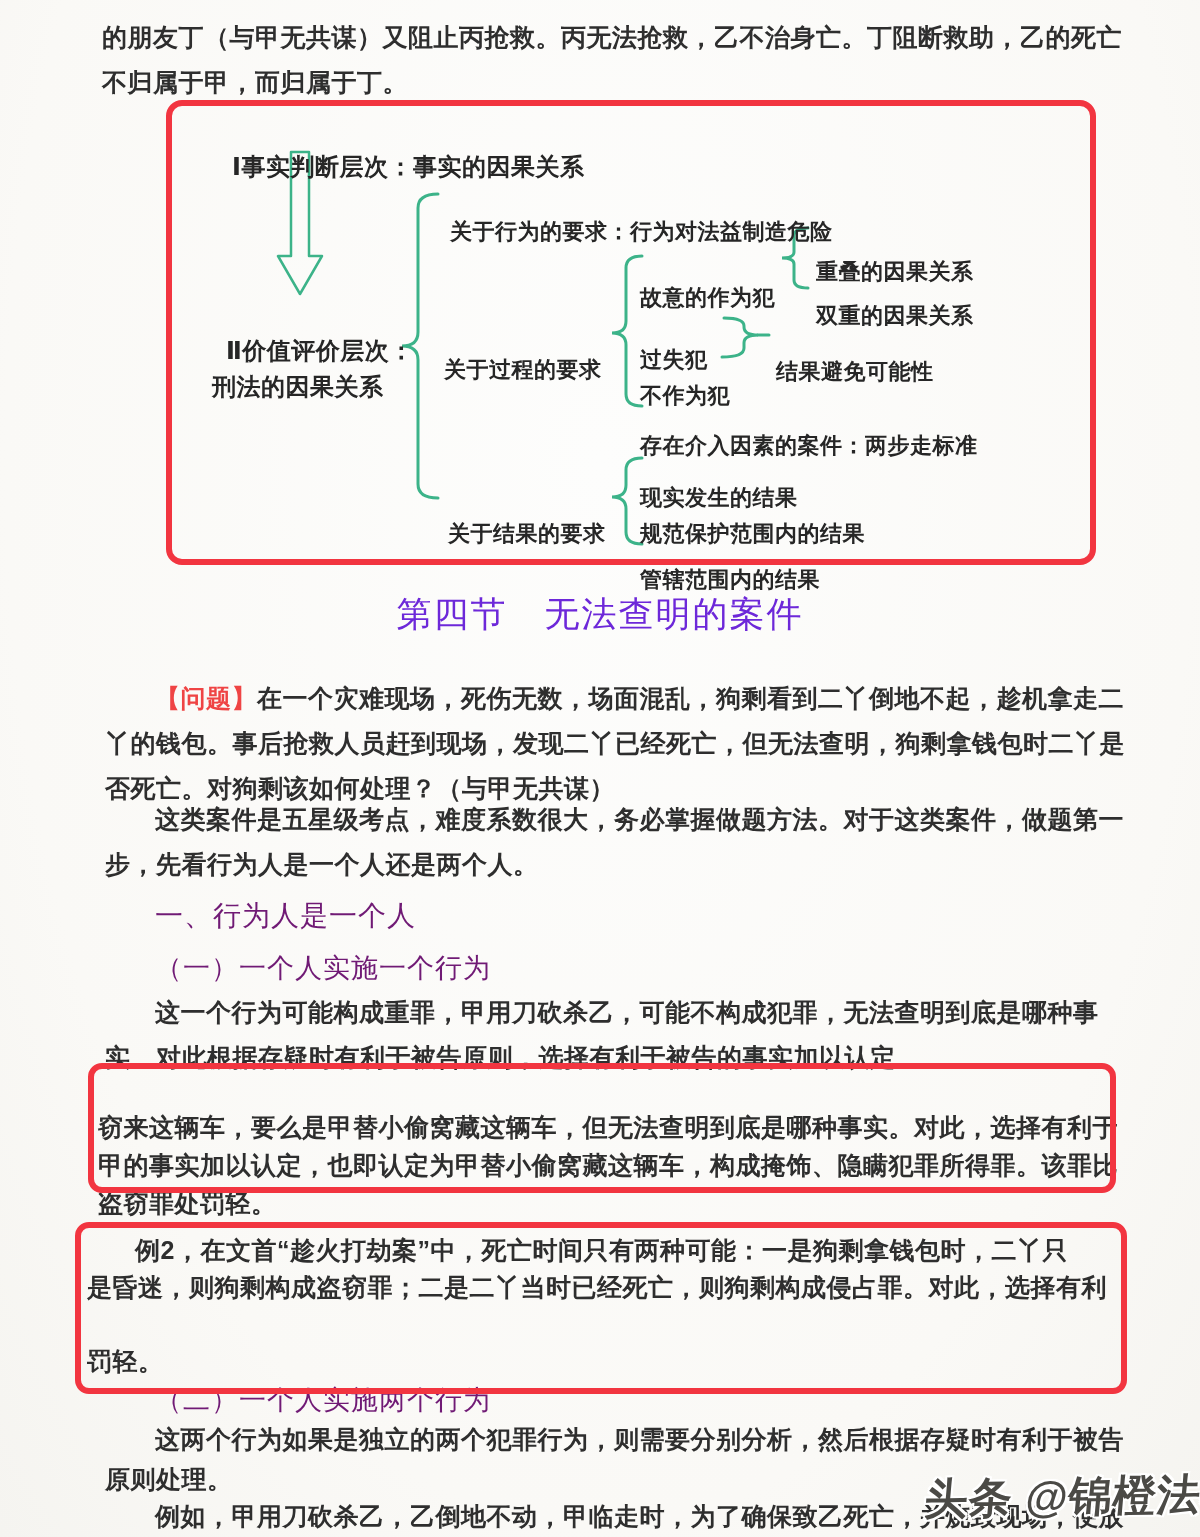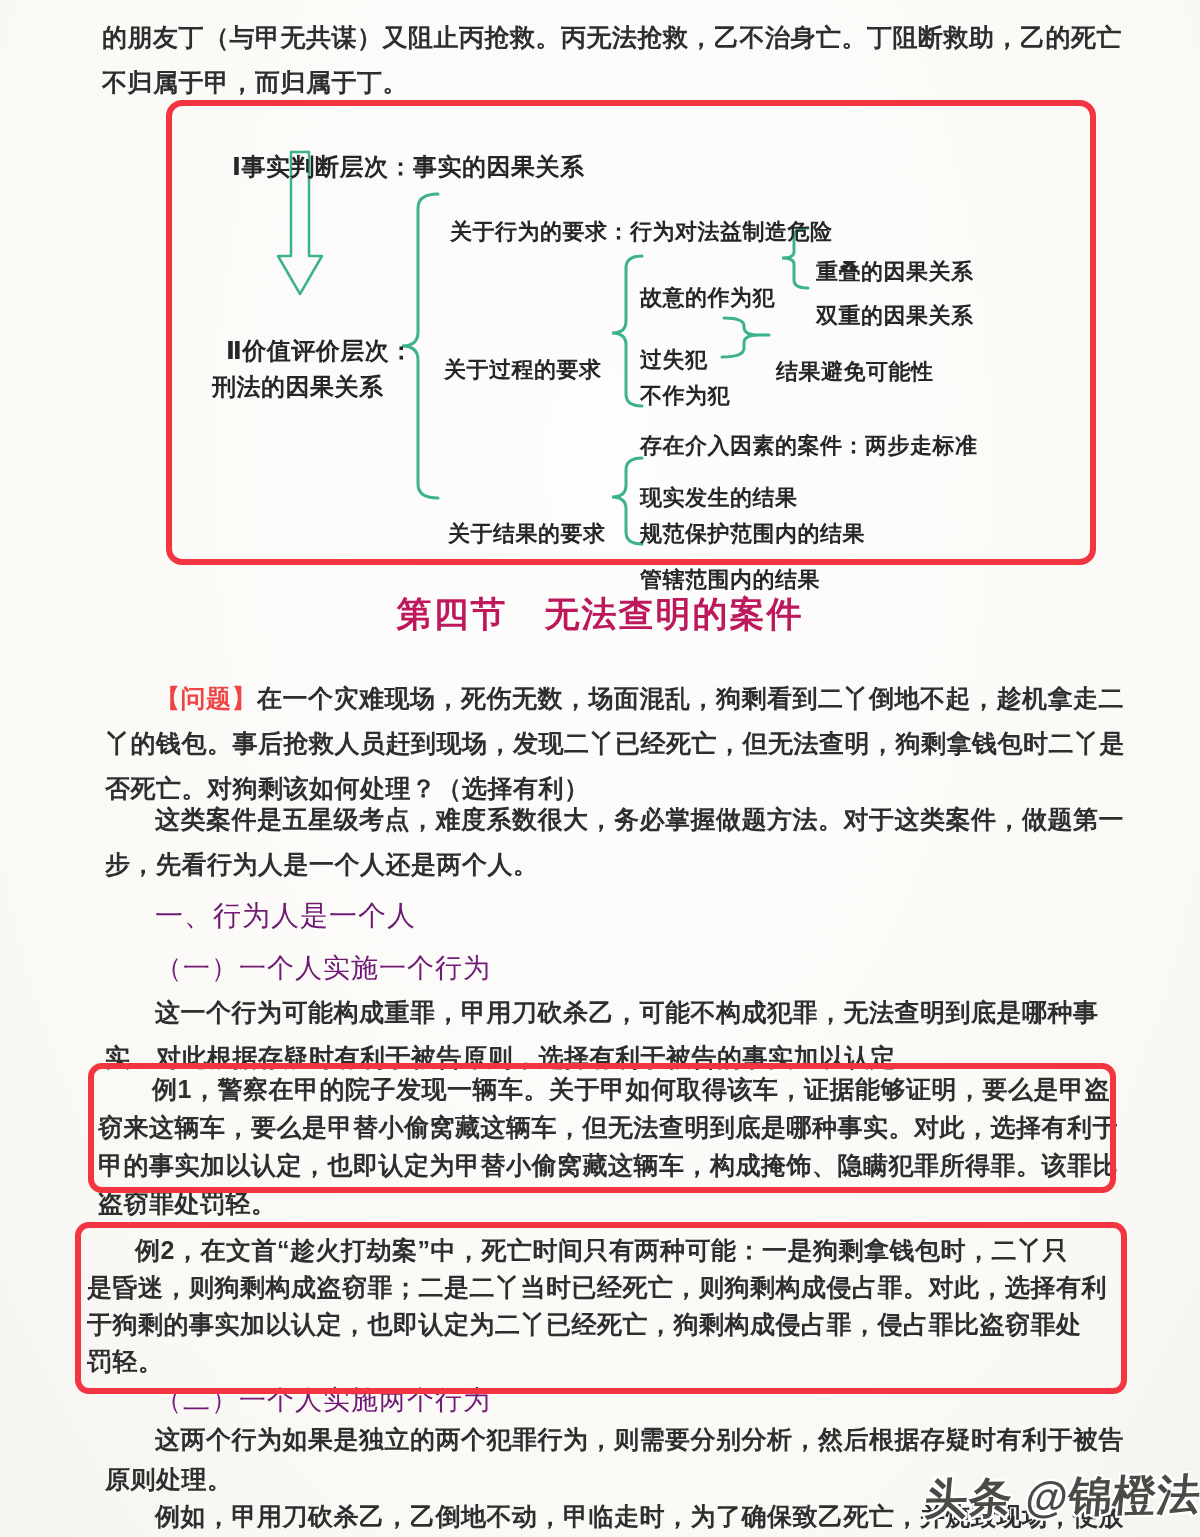--- a/index.html
+++ b/index.html
@@ -23,21 +23,21 @@
     border:6px solid #f23540;border-radius:16px;background:transparent;
   }
   .dnode{
     position:absolute;white-space:nowrap;
     font-size:22px;font-weight:700;color:#262626;letter-spacing:0.5px;margin-top:35px;
   }
   .diagram-svg{position:absolute;left:0;top:0;}
   
   .section-title{
     position:absolute;left:0;top:591px;width:1200px;text-align:center;
-    font-size:35px;font-weight:700;color:#be185d;letter-spacing:2px;margin:0;
+    font-size:35px;font-weight:400;color:#6d28d9;letter-spacing:2px;margin:0;
   }
   
   .green-heading{
     position:absolute;white-space:nowrap;
     font-size:28px;font-weight:400;color:#701a75;letter-spacing:1px;
   }
   .green-label{color:#ef4444;font-weight:700;}
   
   .example{position:absolute;overflow:visible;}
   .exline{
@@ -105,48 +105,46 @@
   <span class="dnode" style="left:468px;top:424px;">管辖范围内的结果</span>
 </div>
 
 <h1 class="section-title">第四节　无法查明的案件</h1>
 
 <div class="para" style="left:105px;top:676px;">
   <div class="line indent">
     <span class="green-label">【问题】</span><span>在一个灾难现场，死伤无数，场面混乱，狗剩看到二丫倒地不起，趁机拿走二</span>
   </div>
   <div class="line">丫的钱包。事后抢救人员赶到现场，发现二丫已经死亡，但无法查明，狗剩拿钱包时二丫是</div>
-  <div class="line">否死亡。对狗剩该如何处理？（选择有利）</div>
+  <div class="line">否死亡。对狗剩该如何处理？（与甲无共谋）</div>
 </div>
 
 <div class="para" style="left:105px;top:797px;">
   <div class="line indent">这类案件是五星级考点，难度系数很大，务必掌握做题方法。对于这类案件，做题第一</div>
   <div class="line">步，先看行为人是一个人还是两个人。</div>
 </div>
 
 <div class="green-heading" style="left:155px;top:897px;">一、行为人是一个人</div>
 <div class="green-heading" style="left:155px;top:950px;font-size:27px;">（一）一个人实施一个行为</div>
 
 <div class="para" style="left:105px;top:990px;">
   <div class="line indent">这一个行为可能构成重罪，甲用刀砍杀乙，可能不构成犯罪，无法查明到底是哪种事</div>
   <div class="line">实。对此根据存疑时有利于被告原则，选择有利于被告的事实加以认定。</div>
 </div>
 
 <div class="example" style="left:88px;top:1063px;width:1028px;height:130px;">
-  <div class="exline" style="left:64px;top:10px;">例1，警察在甲的院子发现一辆车。关于甲如何取得该车，证据能够证明，要么是甲盗</div>
   <div class="exline" style="left:10px;top:48px;">窃来这辆车，要么是甲替小偷窝藏这辆车，但无法查明到底是哪种事实。对此，选择有利于</div>
   <div class="exline" style="left:10px;top:86px;">甲的事实加以认定，也即认定为甲替小偷窝藏这辆车，构成掩饰、隐瞒犯罪所得罪。该罪比</div>
   <div class="exline" style="left:10px;top:124px;">盗窃罪处罚轻。</div>
   <div class="example-border"></div>
 </div>
 
 <div class="example" style="left:75px;top:1222px;width:1052px;height:172px;">
   <div class="exline" style="left:60px;top:12px;">例2，在文首“趁火打劫案”中，死亡时间只有两种可能：一是狗剩拿钱包时，二丫只</div>
   <div class="exline" style="left:12px;top:49px;">是昏迷，则狗剩构成盗窃罪；二是二丫当时已经死亡，则狗剩构成侵占罪。对此，选择有利</div>
-  <div class="exline" style="left:12px;top:86px;">于狗剩的事实加以认定，也即认定为二丫已经死亡，狗剩构成侵占罪，侵占罪比盗窃罪处</div>
   <div class="exline" style="left:12px;top:123px;">罚轻。</div>
   <div class="example-border"></div>
 </div>
 
 <div class="green-heading" style="left:155px;top:1382px;font-size:27px;">（二）一个人实施两个行为</div>
 
 <div class="para" style="left:105px;top:1419px;">
   <div class="line indent" style="line-height:40px;">这两个行为如果是独立的两个犯罪行为，则需要分别分析，然后根据存疑时有利于被告</div>
   <div class="line" style="line-height:40px;">原则处理。</div>
 </div>

